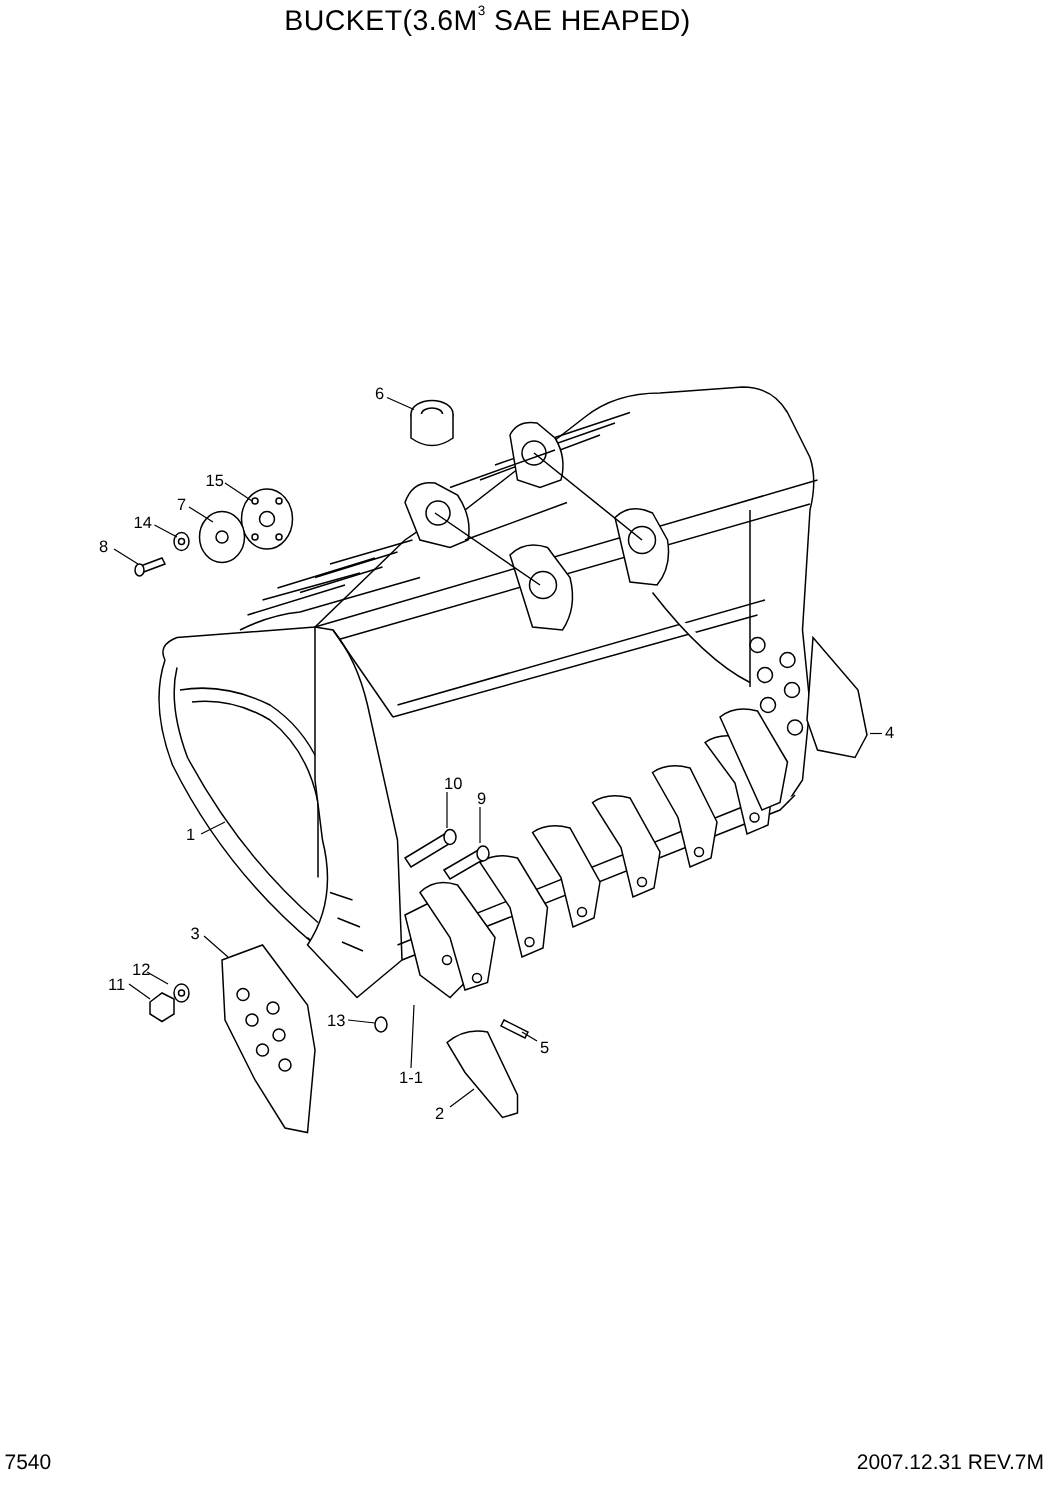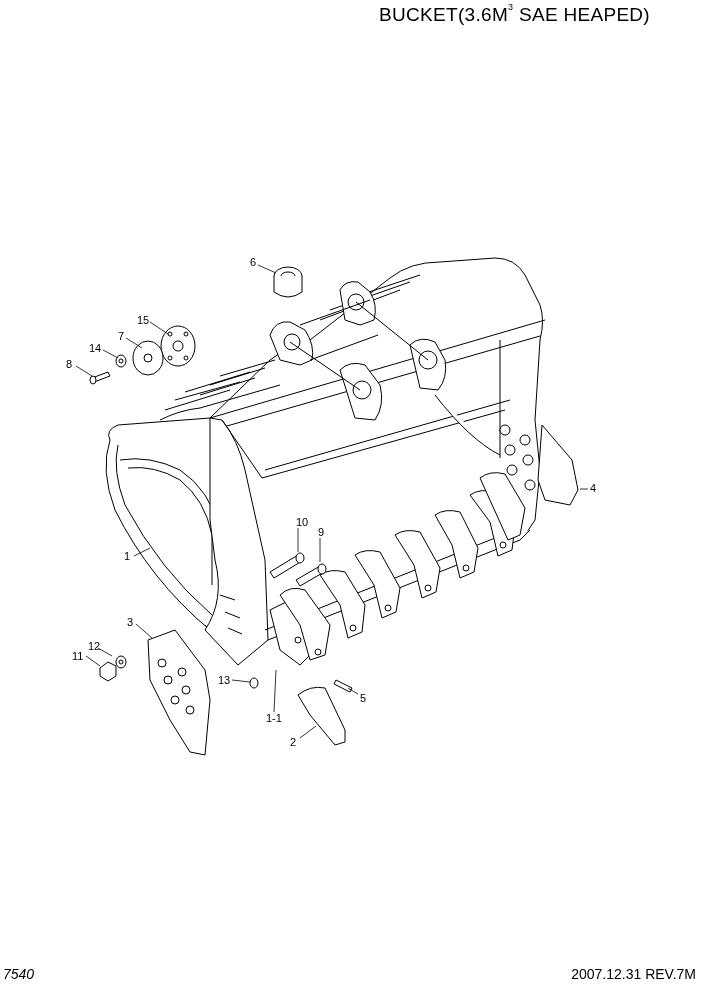--- a/index.html
+++ b/index.html
@@ -1,19 +1,19 @@
 <!DOCTYPE html>
 <html><head>
 <meta charset="utf-8">
 <style>
   html,body{margin:0;padding:0;background:#fff;}
   body{width:702px;height:992px;position:relative;overflow:hidden;font-family:"Liberation Sans",sans-serif;color:#000;}
-  .title{position:absolute;left:0;width:650px;top:4px;text-align:right;font-size:19px;letter-spacing:0.3px;}
+  .title{position:absolute;left:0;width:650px;top:4px;text-align:center;font-size:19px;letter-spacing:0.3px;}
   .title sup{font-size:9px;vertical-align:top;position:relative;top:-2px;}
-  .footer-left{position:absolute;left:3px;top:966px;font-size:14px;font-style:italic;}
+  .footer-left{position:absolute;left:3px;top:966px;font-size:14px;}
   .footer-right{position:absolute;right:6px;top:966px;font-size:14px;margin-left:30px;}
   svg.drawing{position:absolute;left:0;top:0;}
   .lbl{font-family:"Liberation Sans",sans-serif;font-size:11px;fill:#000;}
 </style>
 </head>
 <body>
 
 <div class="title"><span>BUCKET(3.6M</span><sup>3</sup><span> SAE HEAPED)</span></div>
 
 <svg class="drawing" width="702" height="992" viewBox="0 0 702 992" fill="none" stroke="#000" stroke-width="1">

